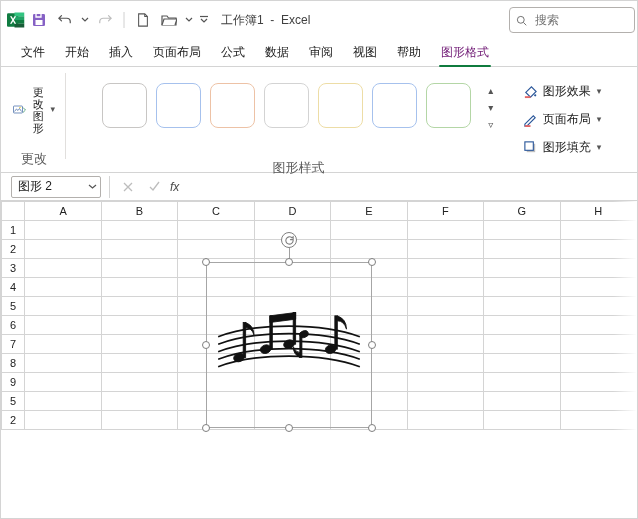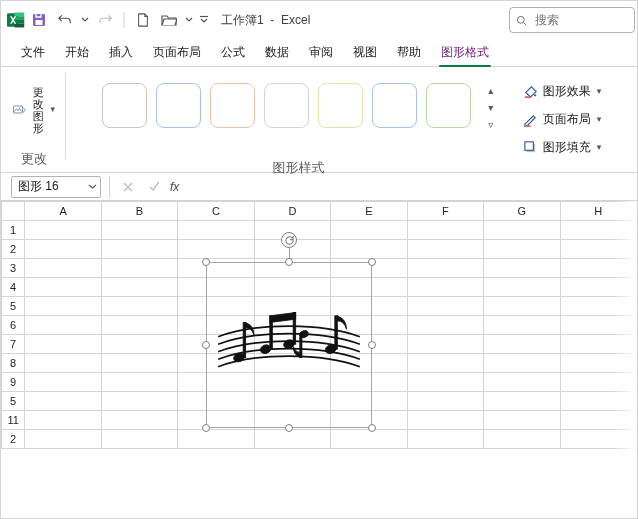--- a/index.html
+++ b/index.html
@@ -237,21 +237,21 @@
           </div>
         </div>
       </div>
       <div class="group-label" style="margin-left:-110px;">图形样式</div>
     </div>
 
   </div>
 
   <div class="fxrow">
     <div class="namebox">
-      <span class="nb-text">图形 16</span>
+      <span class="nb-text">图形 2</span>
       <svg width="9" height="9" viewBox="0 0 9 9">
           <path d="M1 3l3.5 3L8 3" stroke="#555" stroke-width="1.2" fill="none"></path>
         </svg>
     </div>
     <div class="fx-sep"></div>
     <div class="fx-btn">
         <svg width="10" height="10" viewBox="0 0 10 10">
           <path d="M1 1l8 8M9 1L1 9" stroke="#bdbdbd" stroke-width="1.3"></path>
         </svg>
       </div>
@@ -384,31 +384,20 @@
             <td></td>
             <td></td>
             <td></td>
             <td></td>
             <td></td>
             <td></td>
             <td></td>
             <td></td>
           </tr>
           <tr>
-            <th>11</th>
-            <td></td>
-            <td></td>
-            <td></td>
-            <td></td>
-            <td></td>
-            <td></td>
-            <td></td>
-            <td></td>
-          </tr>
-          <tr>
             <th>2</th>
             <td></td>
             <td></td>
             <td></td>
             <td></td>
             <td></td>
             <td></td>
             <td></td>
             <td></td>
           </tr>

